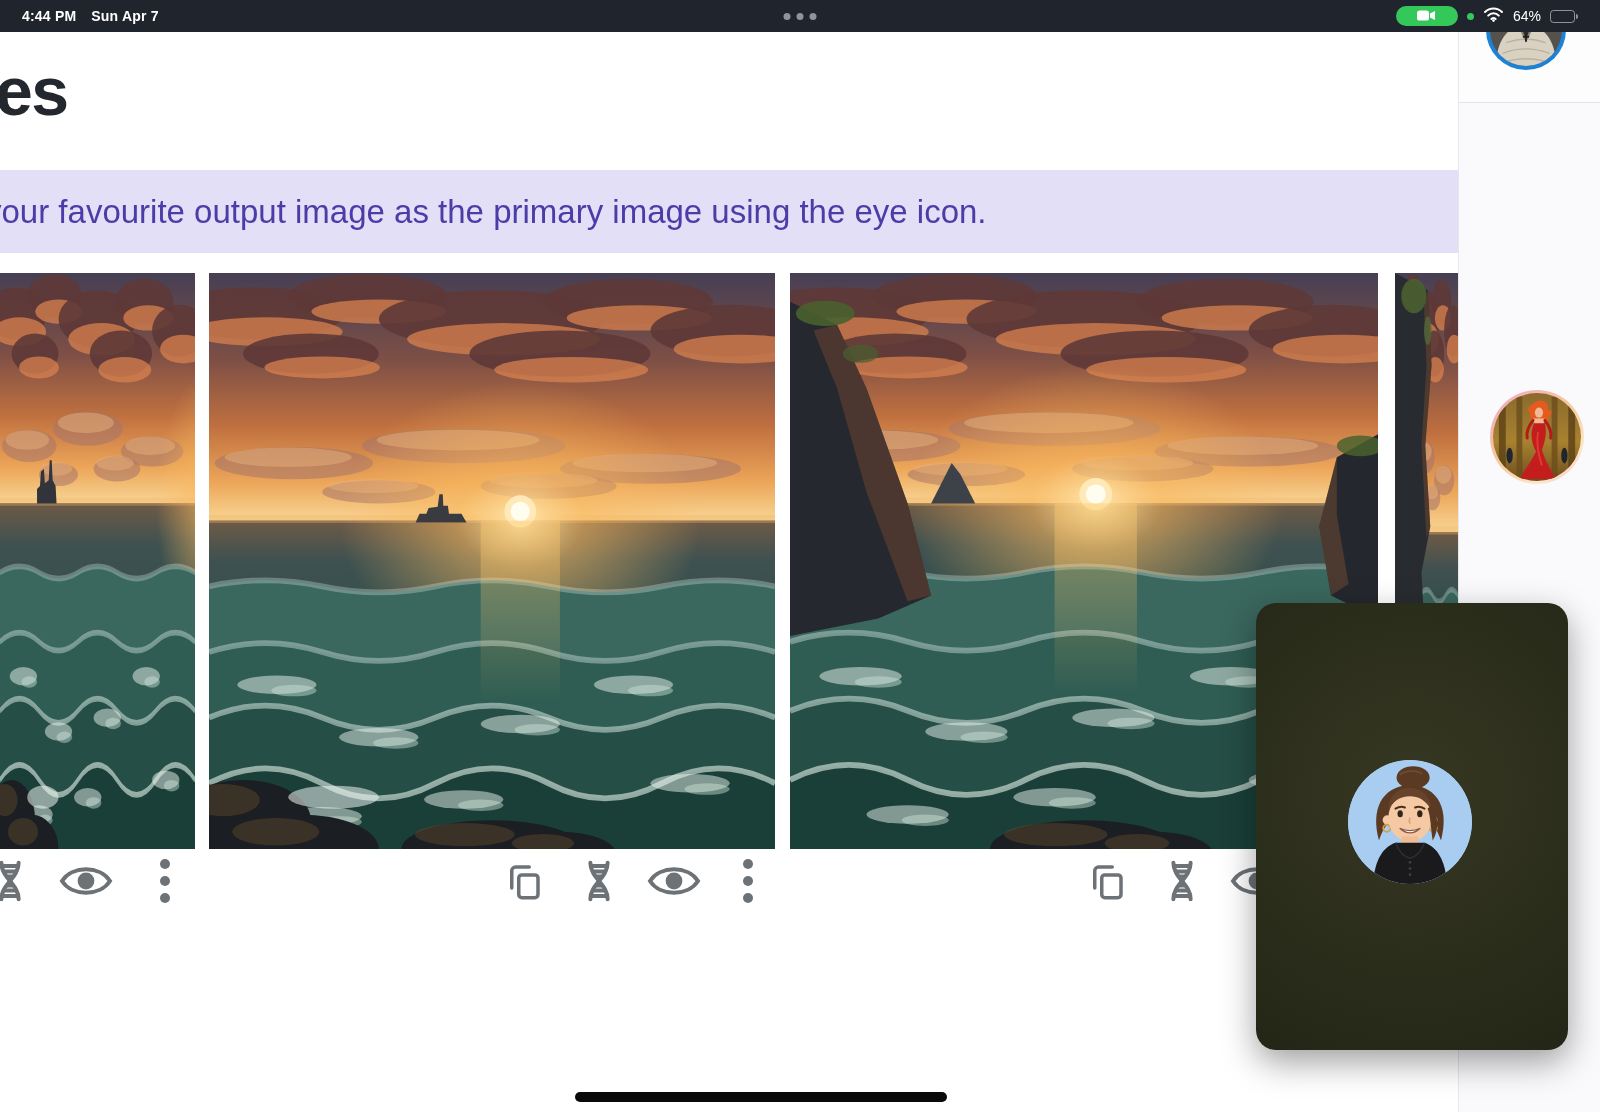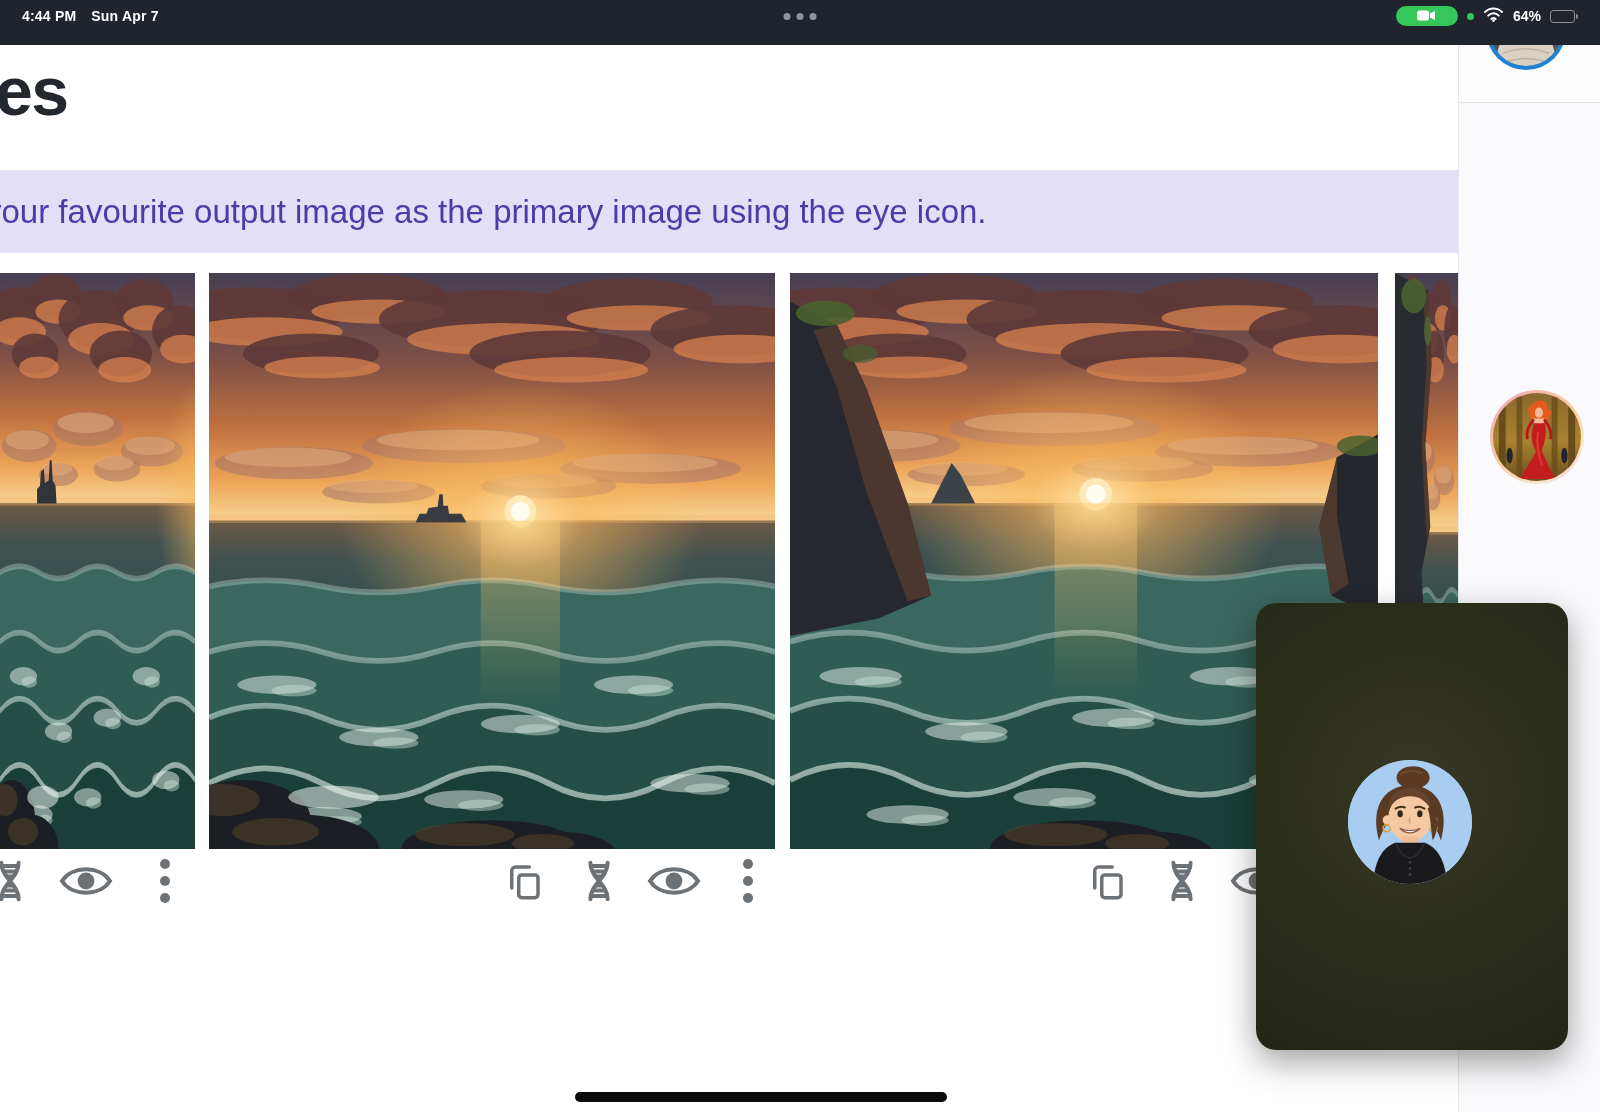--- a/index.html
+++ b/index.html
@@ -2,28 +2,28 @@
 <html><head>
 <meta charset="utf-8">
 <style>
   * { box-sizing: border-box; margin: 0; padding: 0; }
   html,body { width:1600px; height:1112px; }
   body {
     position: relative; overflow: hidden; background:#fff;
     font-family:"Liberation Sans", sans-serif;
   }
   
-  .statusbar { position:absolute; left:0; top:0; width:1600px; height:45px; background:#20242c; z-index:50; color:#fff; }
+  .statusbar { position:absolute; left:0; top:0; width:1600px; height:32px; background:#20242c; z-index:50; color:#fff; }
   .sb-left { position:absolute; left:22px; top:0; height:32px; display:flex; align-items:center; gap:15px; font-size:14px; font-weight:700; letter-spacing:.2px; }
   .sb-center { position:absolute; left:50%; top:13px; transform:translateX(-50%); display:flex; gap:6px; }
   .sb-center i { width:7px; height:7px; border-radius:50%; background:#8e939c; display:block; }
   .sb-right { position:absolute; right:22px; top:0; height:32px; display:flex; align-items:center; gap:9px; }
   .cam-pill { width:62px; height:20px; border-radius:11px; background:#34c759; display:flex; align-items:center; justify-content:center; }
   .rec-dot { width:7px; height:7px; border-radius:50%; background:#34c759; }
-  .pct { font-size:14px; font-weight:700; }
+  .pct { font-size:14px; font-weight:400; }
   .battery { display:flex; align-items:center; }
   .bat-body { width:25px; height:13px; border:1px solid rgba(255,255,255,.5); border-radius:3.5px; padding:1.5px; }
   .bat-fill { width:64%; height:100%; background:#fff; border-radius:1.5px; }
   .bat-nub { width:2px; height:5px; background:rgba(255,255,255,.5); border-radius:0 2px 2px 0; margin-left:1px; }
   
   .content { position:absolute; left:0; top:32px; width:1458px; height:912px; background:#fff; overflow:hidden; }
   .page-title { position:absolute; left:-5px; top:20px; font-size:68px; font-weight:700; color:#23272e; letter-spacing:-1.5px; }
   .banner { position:absolute; left:0; top:138px; width:1458px; height:83px; background:#e3dff6; display:flex; align-items:center; overflow:hidden; }
   .banner span { font-size:33px; color:#4b3ca8; white-space:nowrap; margin-left:-15px; }
   .card { position:absolute; top:241px; height:576px; overflow:hidden; background:#2c4a46; }

